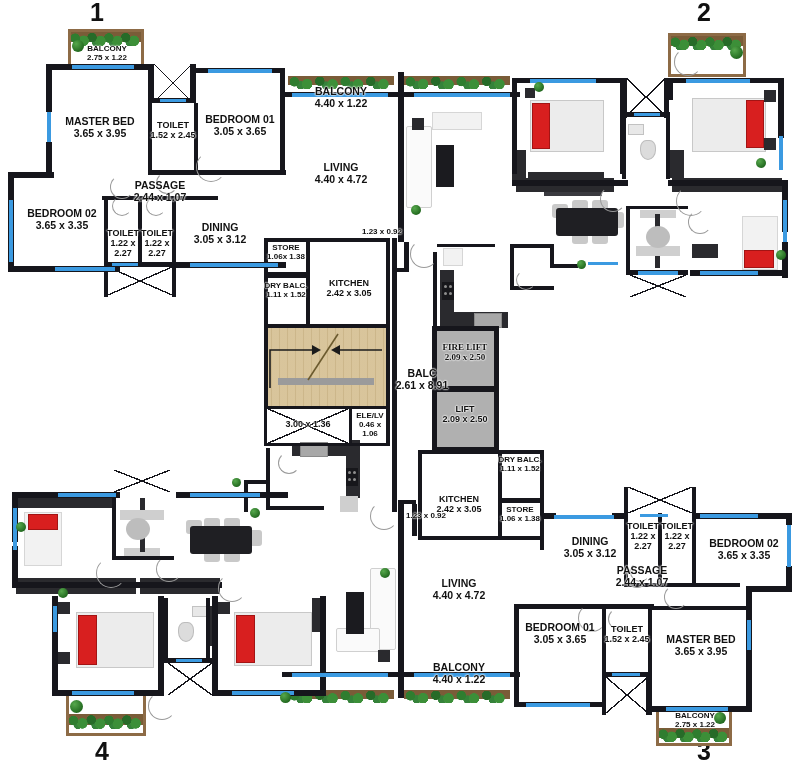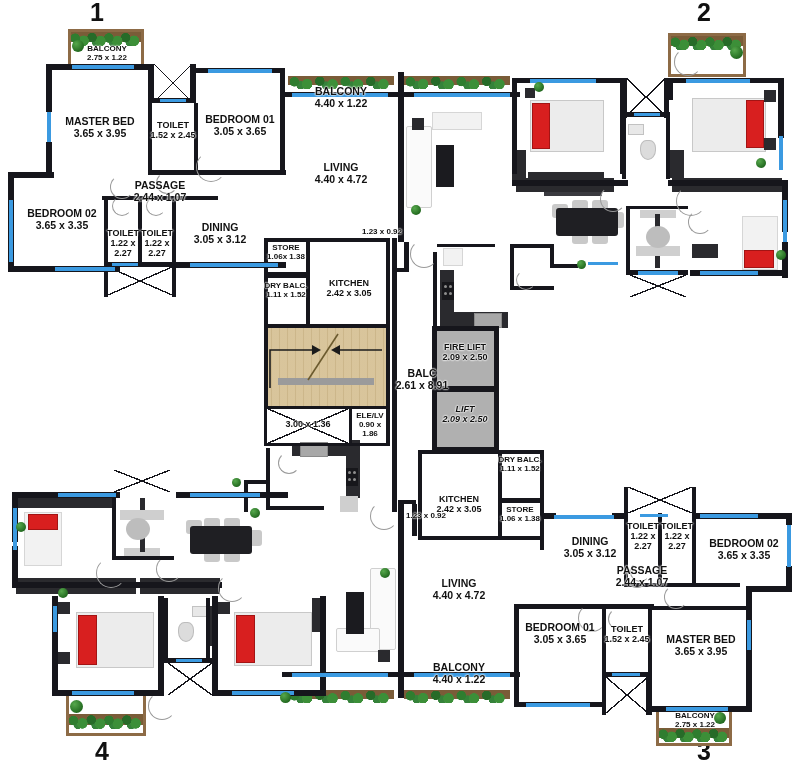--- a/index.html
+++ b/index.html
@@ -270,31 +270,31 @@
   <div class="w" style="left:432px;top:326px;width:5px;height:126px;"></div>
   <div class="w" style="left:494px;top:326px;width:5px;height:126px;"></div>
   <div class="w" style="left:432px;top:326px;width:67px;height:5px;"></div>
   <div class="w" style="left:432px;top:386px;width:67px;height:6px;"></div>
   <div class="w" style="left:432px;top:447px;width:67px;height:5px;"></div>
 
   <div class="rlabel" style="left:382px;top:368px;width:80px;">
     <div>BALC</div>
       <div class="dim">2.61 x 8.91</div>
     </div>
-  <div class="rlabel sm" style="left:436px;top:342px;width:58px;">
+  <div class="rlabel sm" style="left:436px;top:342px;width:58px;font-family:Liberation Serif, serif;">
     <div>FIRE LIFT</div>
       <div class="dim">2.09 x 2.50</div>
     </div>
-  <div class="rlabel sm" style="left:436px;top:404px;width:58px;font-style:italic;">
+  <div class="rlabel sm" style="left:436px;top:404px;width:58px;">
     <div>LIFT</div>
       <div class="dim">2.09 x 2.50</div>
     </div>
   <div class="rlabel xs wrap" style="left:350px;top:412px;width:40px;">
     <div>ELE/LV</div>
-      <div class="dim">0.90 x 1.86</div>
+      <div class="dim">0.46 x 1.06</div>
     </div>
   <div class="rlabel sm" style="left:268px;top:419px;width:80px;">
     <div class="dim">3.00 x 1.36</div>
     </div>
 
   <div class="fdark" style="left:440px;top:270px;width:14px;height:58px;"></div>
   <div class="fdark" style="left:440px;top:312px;width:68px;height:16px;"></div>
   <div class="fhob" style="left:442px;top:282px;width:12px;height:18px;">
     <div class="b" style="left:2px;top:3px;"></div>
       <div class="b" style="left:7px;top:3px;"></div>

